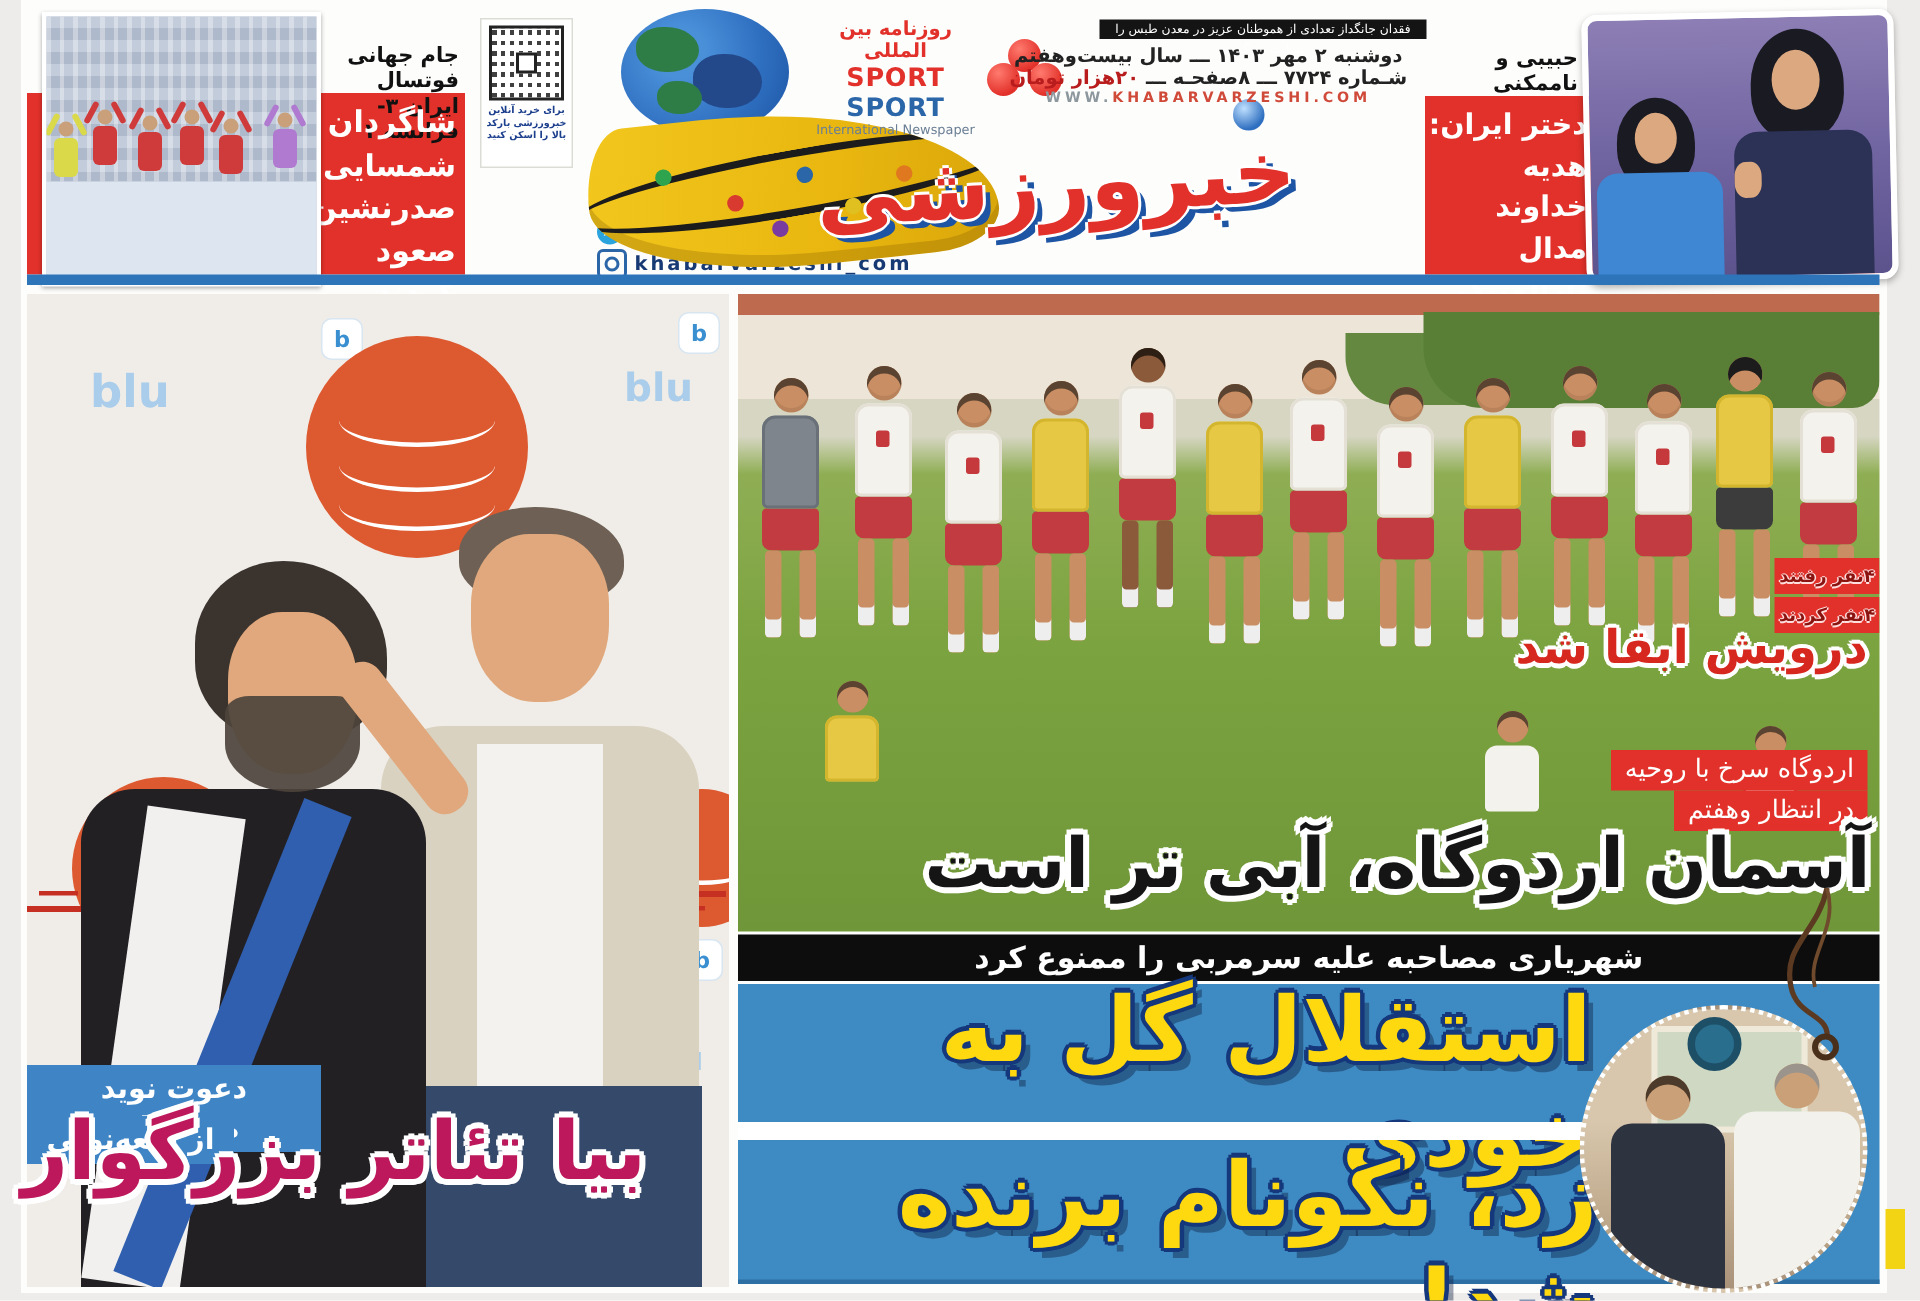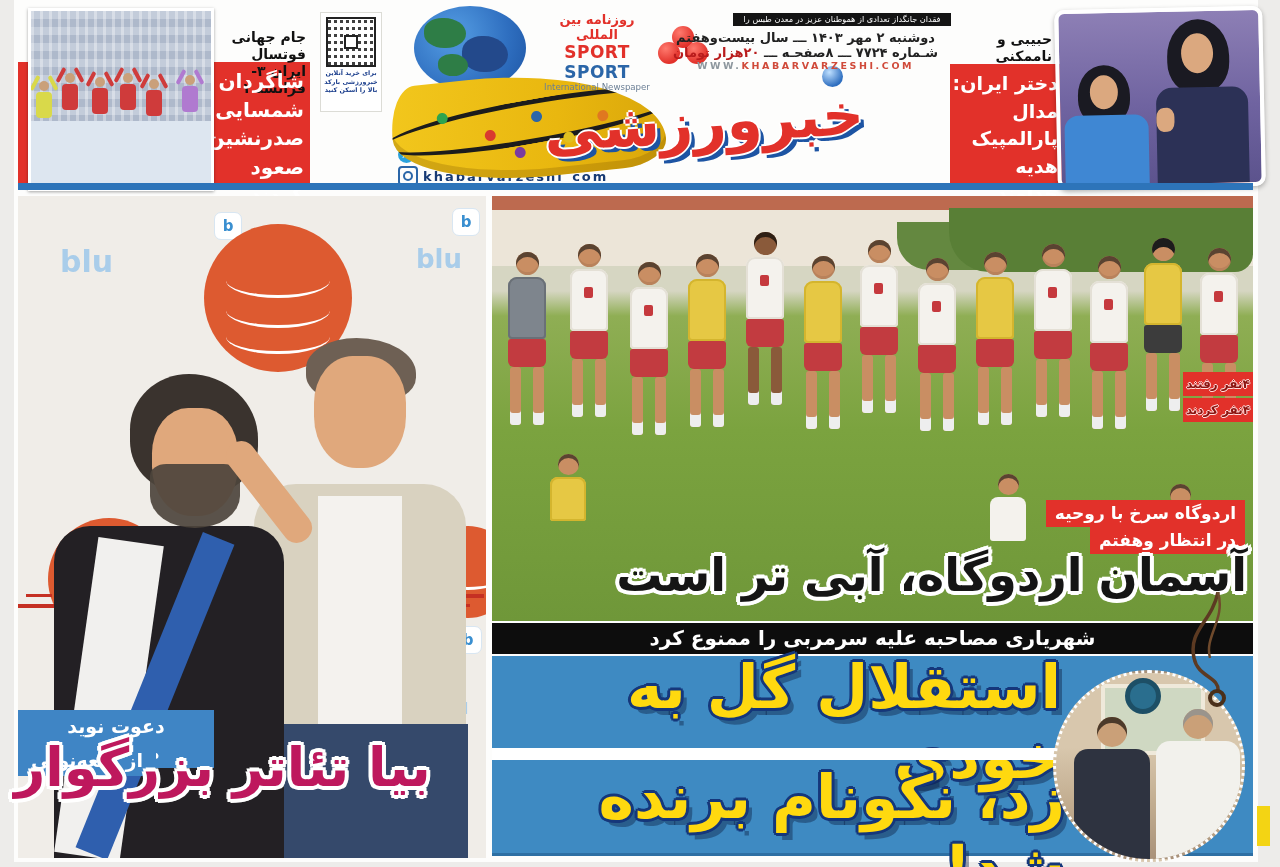--- a/index.html
+++ b/index.html
@@ -128,21 +128,21 @@
   .player .legs i{width:11px;background:#c98e63;border-radius:3px;box-shadow:inset 0 -12px 0 #eee;}
   .player.dark .legs i{background:#8a5a3a;}
   .kneel{position:absolute;width:48px;}
   .kneel .head{width:21px;height:21px;border-radius:50%;background:#c98e63;margin:0 auto;box-shadow:inset 0 4px 0 #5a4331;}
   .kneel .torso{width:36px;height:44px;margin:2px auto 0;border-radius:8px 8px 3px 3px;}
   .transfer-box{position:absolute;right:0;width:70px;background:#e2312a;color:#8c1410;font-weight:bold;
       font-size:12px;line-height:24px;text-align:center;direction:rtl;
       text-shadow:-1px 0 0 #ffdede,1px 0 0 #ffdede,0 -1px 0 #ffdede,0 1px 0 #ffdede;}
   .red-outline-line{position:absolute;right:8px;direction:rtl;text-align:right;font-weight:bold;
       color:#d7281f;font-size:31px;}
-  .redbox-cap{position:absolute;right:8px;background:#e2312a;color:#fff;font-weight:bold;font-size:17px;
+  .redbox-cap{position:absolute;right:8px;background:#e2312a;color:#fff;font-weight:normal;font-size:17px;
       direction:rtl;padding:2px 9px;line-height:23px;}
   #persepolis-headline{position:absolute;right:6px;top:352px;direction:rtl;font-weight:bold;
       font-size:46px;color:#151515;}
   
   #black-strip{left:492px;top:623px;width:761px;height:31px;background:#0d0d0d;color:#fff;
       font-weight:bold;font-size:20px;line-height:31px;text-align:center;direction:rtl;position:absolute;}
   #blue-panel{left:492px;top:656px;width:761px;height:200px;background:#3e8ac2;position:absolute;
       box-shadow:inset 0 -3px 0 #2d6fa3;}
   .esteghlal-line{position:absolute;right:192px;direction:rtl;font-weight:bold;font-size:60px;color:#ffd90f;}
   #panel-divider{position:absolute;left:0;top:92px;width:575px;height:12px;background:#fff;}
@@ -270,22 +270,22 @@
   <b>WWW.</b><span>KHABARVARZESHI.COM</span>
 </div>
 
 <div id="right-kicker" class="abs kicker">
   <div>حبیبی و ناممکنی</div>
   <div>که ممکن شد</div>
 </div>
 <div id="band-right" class="redband"></div>
 <div class="abs band-headline" style="left:952px;top:70px;width:106px;font-size:19px;line-height:27.5px;">
   <div>دختر ایران:</div>
+  <div>هدیه خداوند</div>
   <div>مدال پارالمپیک</div>
-  <div>هدیه خداوند</div>
   <div>بــود</div>
 </div>
 <div id="women-photo" class="abs">
   <div class="hijab" style="left:18px;top:52px;width:52px;height:60px;"></div>
   <div class="face" style="left:30px;top:62px;width:28px;height:34px;"></div>
   <div class="abs" style="left:4px;top:102px;width:84px;height:70px;background:#3f87d3;border-radius:14px 14px 0 0;"></div>
   <div class="hijab" style="left:108px;top:8px;width:62px;height:74px;"></div>
   <div class="face" style="left:122px;top:22px;width:32px;height:40px;"></div>
   <div class="abs" style="left:96px;top:76px;width:92px;height:96px;background:#2c3156;border-radius:16px 16px 0 0;"></div>
   <div class="face" style="left:96px;top:96px;width:18px;height:24px;border-radius:40%;"></div>
@@ -473,20 +473,21 @@
       <div class="torso" style="background:#f4f2ed;"></div>
     </div>
   <div class="kneel" style="left:664px;top:288px;">
       <div class="head"></div>
       <div class="torso" style="background:#f4f2ed;box-shadow:inset 0 0 0 2px #c5393d;"></div>
     </div>
 
   <div class="transfer-box" style="top:176px;margin-left:40px;">۴نفر رفتند</div>
   <div class="transfer-box" style="top:202px;">۴نفر کردند</div>
 
+  <div class="red-outline-line ow" style="top:218px;">درویش ابقا شد</div>
 
   <div class="redbox-cap" style="top:304px;">اردوگاه سرخ با روحیه</div>
   <div class="redbox-cap" style="top:331px;">در انتظار وهفتم</div>
 
   <div id="persepolis-headline" class="ow-big">آسمان اردوگاه، آبی تر است</div>
 </div>
 
 <div id="black-strip">شهریاری مصاحبه علیه سرمربی را ممنوع کرد</div>
 
 <div id="blue-panel">

